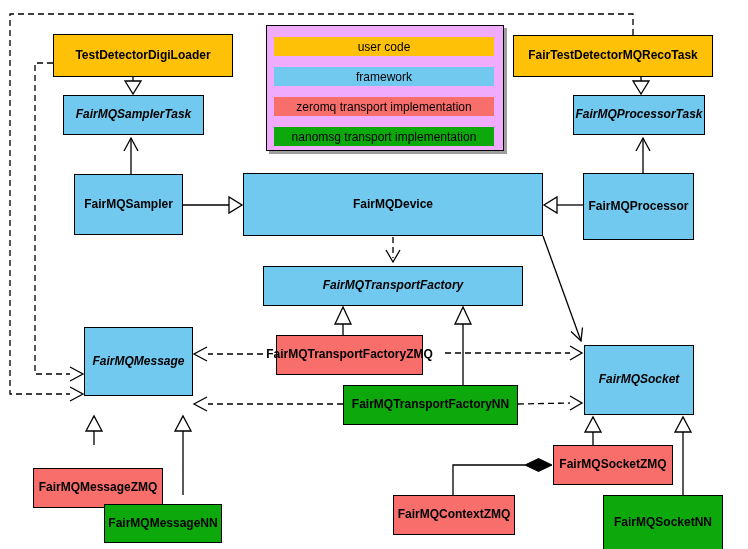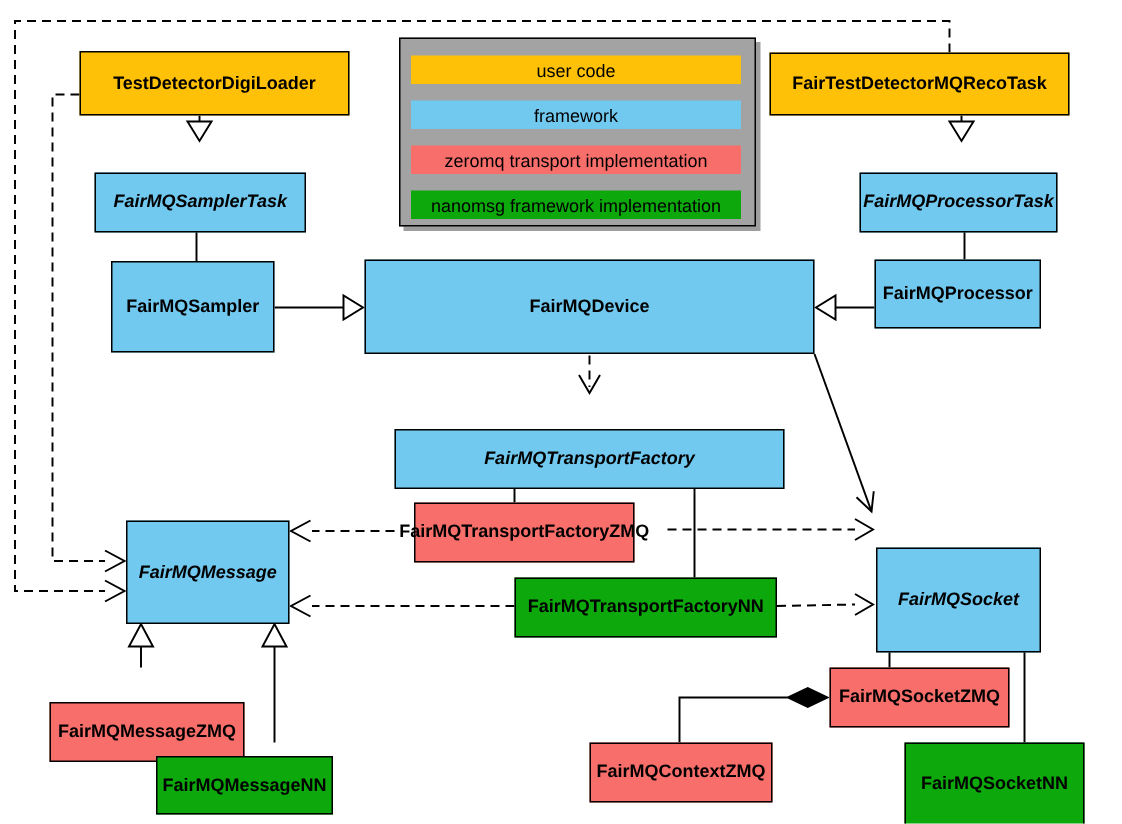--- a/index.html
+++ b/index.html
@@ -6,28 +6,28 @@
   body{width:748px;height:549px;position:relative;font-family:"Liberation Sans",sans-serif;}
   .stage{position:absolute;inset:0;width:748px;height:549px;}
   svg.edges{position:absolute;left:0;top:0;width:748px;height:549px;}
   .node{
     position:absolute;box-sizing:border-box;
     border:1.4px solid #000;
     display:flex;align-items:center;justify-content:center;
     font-size:12px;font-weight:bold;color:#000;text-align:center;
     line-height:1.1;padding:2px;
   }
-  .abstract{font-style:italic;margin-top:20px;}
+  .abstract{font-style:italic;}
   .user-code{background:var(--user-code,#FFC107);}
   .framework{background:var(--framework,#72C9F0);}
   .zeromq{background:var(--zeromq,#F86E6B);}
   .nanomsg{background:var(--nanomsg,#0CA80C);}
   .legend{
     position:absolute;left:266px;top:25px;width:238px;height:126px;
-    box-sizing:border-box;border:1.5px solid #000;background:#a3a3a3;
+    box-sizing:border-box;border:1.5px solid #000;background:#f0abfc;
     box-shadow:3px 3px 0 #9e9e9e;
   }
   .legend-bar{
     position:absolute;left:7px;width:220px;height:19px;
     display:flex;align-items:center;justify-content:center;
     font-size:12px;font-weight:normal;color:#000;
   }
   .edge line,.edge path,.edge polyline{stroke:#000;stroke-width:1.3;fill:none;}
   .edge .dashed{stroke-dasharray:6 4;}
   .edge polygon.tri{fill:#fff;stroke:#000;stroke-width:1.3;}
@@ -150,37 +150,37 @@
     <div class="legend-bar user-code" style="top:11px">
       <span>user code</span>
     </div>
     <div class="legend-bar framework" style="top:41px">
       <span>framework</span>
     </div>
     <div class="legend-bar zeromq" style="top:71px">
       <span>zeromq transport implementation</span>
     </div>
     <div class="legend-bar nanomsg" style="top:101px">
-      <span>nanomsg framework implementation</span>
+      <span>nanomsg transport implementation</span>
     </div>
   </div>
 
   <div class="node user-code" style="left:53px;top:34px;width:180px;height:43px">TestDetectorDigiLoader</div>
 
   <div class="node user-code" style="left:513px;top:35px;width:200px;height:42px">FairTestDetectorMQRecoTask</div>
 
   <div class="node framework abstract" style="left:63px;top:95px;width:141px;height:40px">FairMQSamplerTask</div>
 
   <div class="node framework abstract" style="left:573px;top:95px;width:132px;height:40px">FairMQProcessorTask</div>
 
   <div class="node framework" style="left:74px;top:174px;width:109px;height:61px">FairMQSampler</div>
 
   <div class="node framework" style="left:243px;top:173px;width:300px;height:63px">FairMQDevice</div>
 
-  <div class="node framework" style="left:583px;top:173px;width:111px;height:46px">FairMQProcessor</div>
+  <div class="node framework" style="left:583px;top:173px;width:111px;height:67px">FairMQProcessor</div>
 
   <div class="node framework abstract" style="left:263px;top:266px;width:260px;height:40px">FairMQTransportFactory</div>
 
   <div class="node zeromq" style="left:276px;top:335px;width:147px;height:40px">FairMQTransportFactoryZMQ</div>
 
   <div class="node nanomsg" style="left:343px;top:385px;width:175px;height:40px">FairMQTransportFactoryNN</div>
 
   <div class="node framework abstract" style="left:84px;top:327px;width:109px;height:69px">FairMQMessage</div>
 
   <div class="node framework abstract" style="left:584px;top:345px;width:110px;height:70px">FairMQSocket</div>

